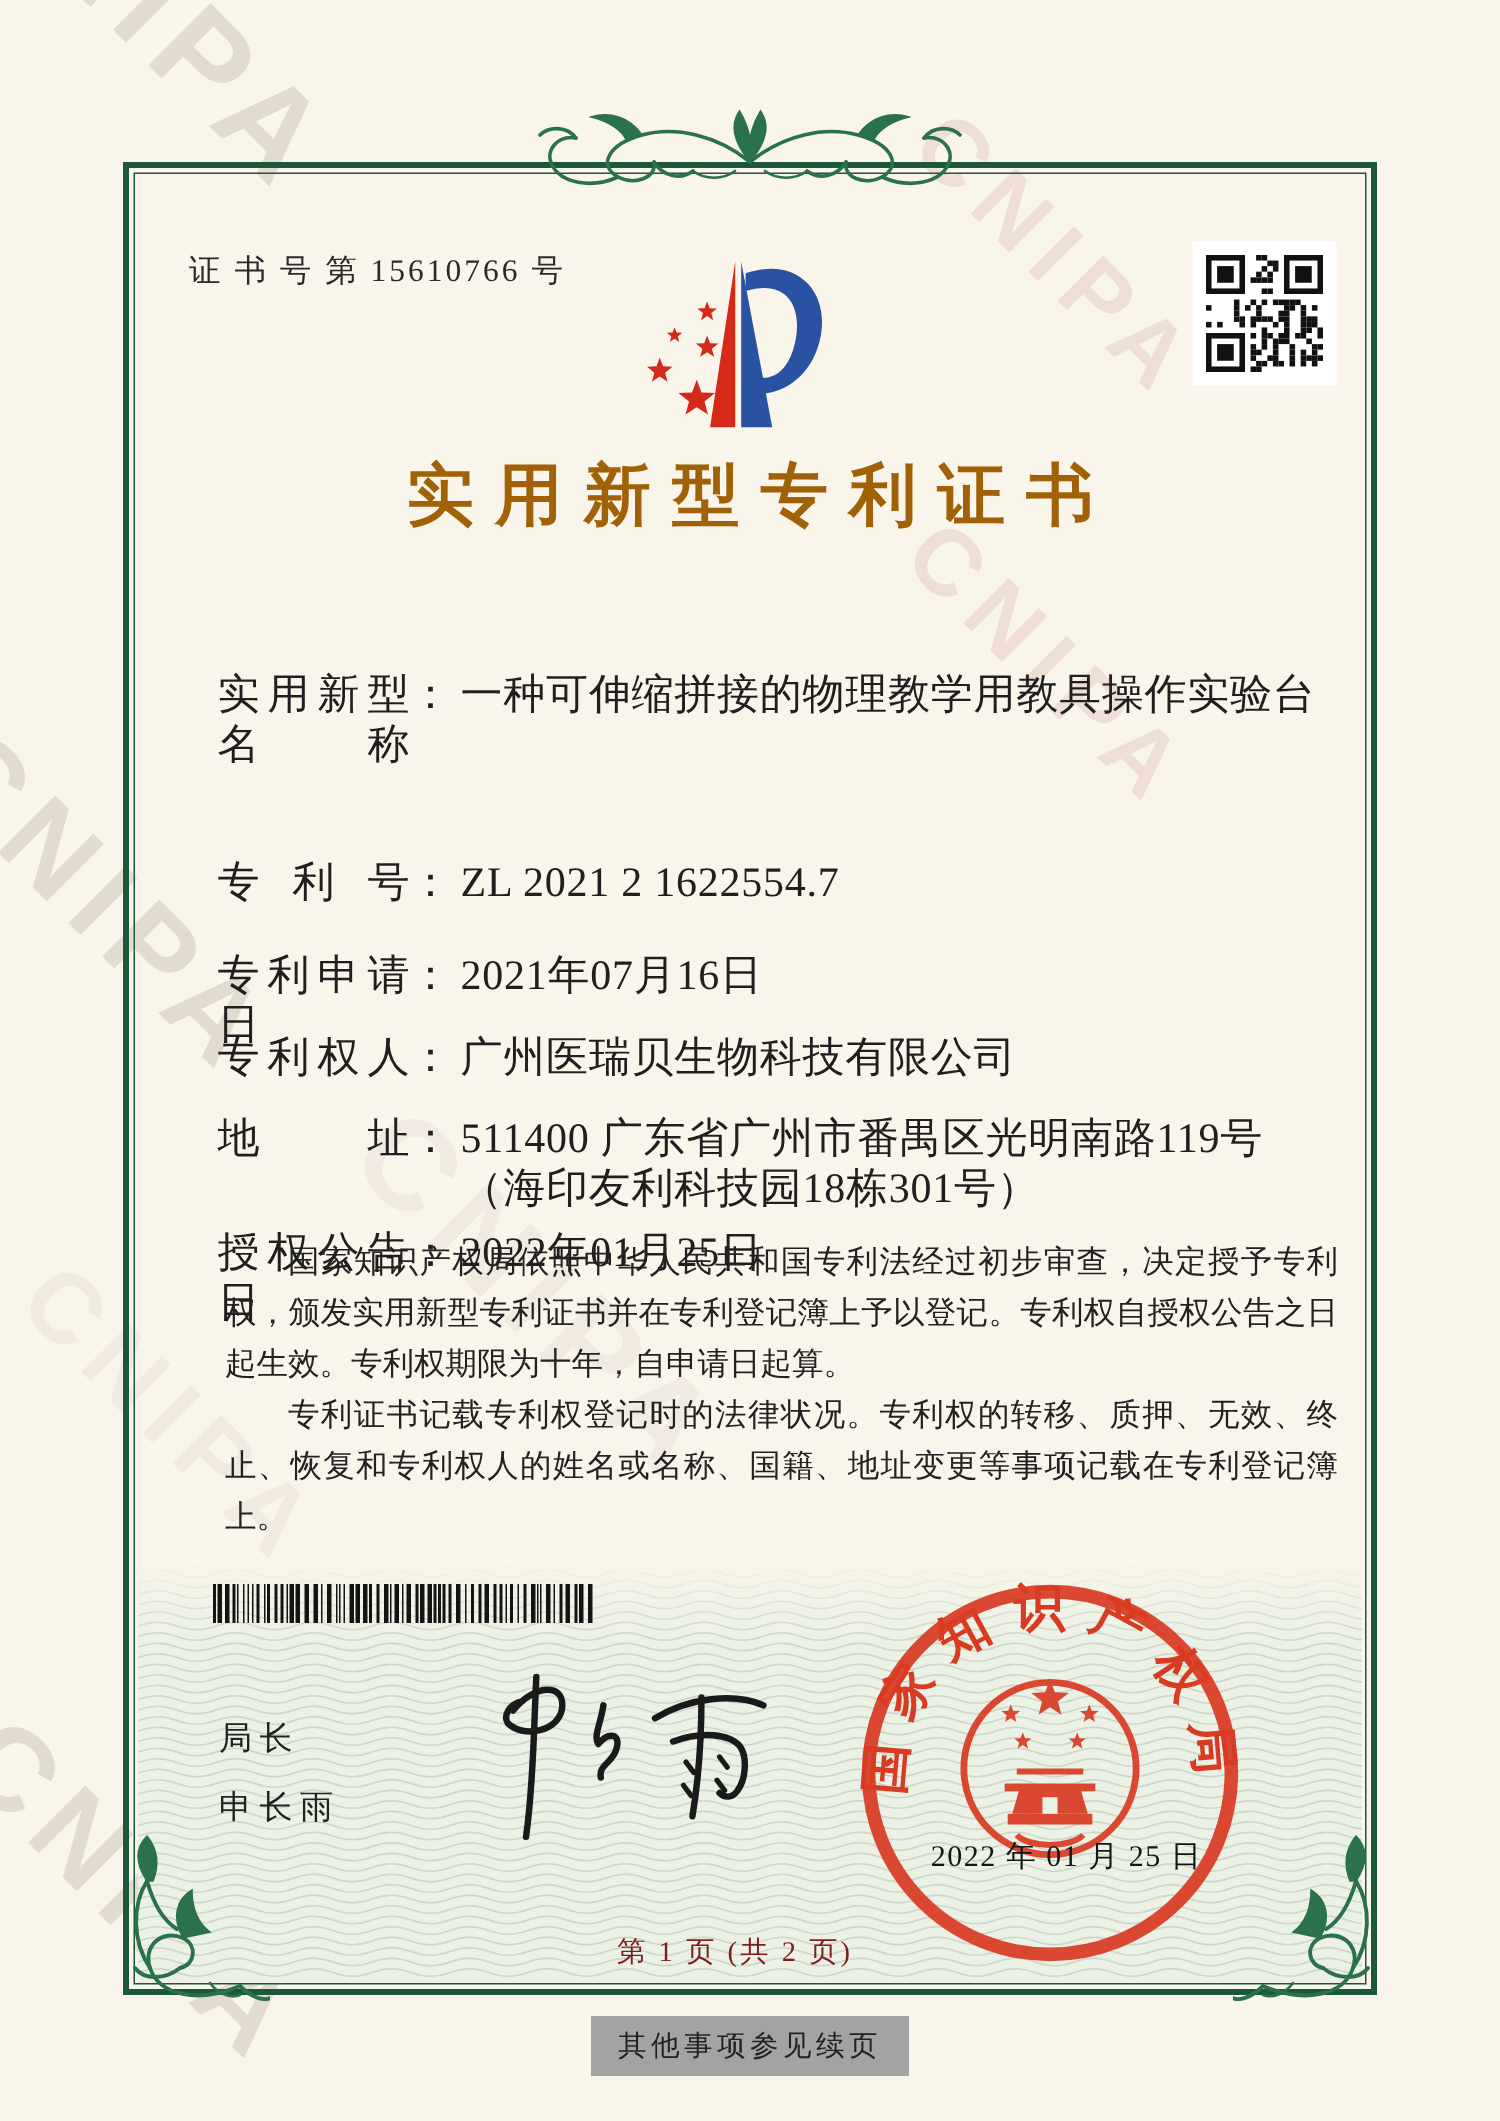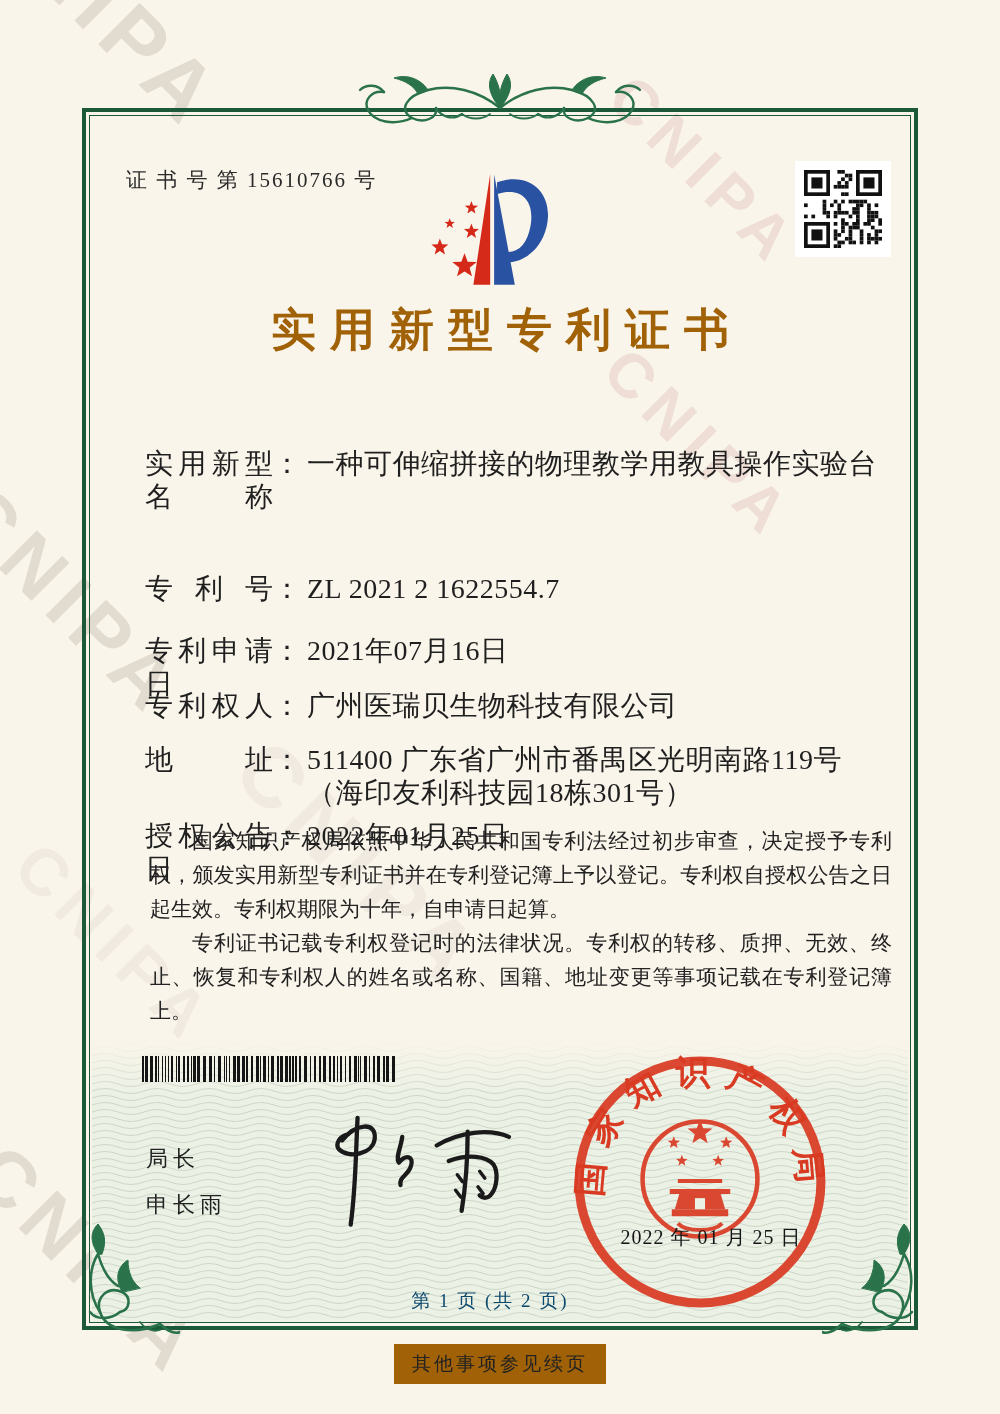--- a/index.html
+++ b/index.html
@@ -78,25 +78,25 @@
   .director-title{top:1144px;}
   .director-name{top:1190px;}
   .signature{position:absolute;left:318px;top:1104px;z-index:5;}
   .seal{position:absolute;left:568px;top:1050px;z-index:6;}
   .seal-date{
     position:absolute;left:616px;top:1224px;width:190px;z-index:7;
     text-align:center;font-size:20px;letter-spacing:1px;color:#151515;
   }
   .page-number{
     position:absolute;left:0;width:980px;top:1288px;z-index:5;
-    text-align:center;font-size:19px;letter-spacing:2px;color:#0c4a6e;
+    text-align:center;font-size:19px;letter-spacing:2px;color:#7f1d1d;
   }
   .cont-note{
     position:absolute;left:50%;top:1344px;transform:translateX(-50%);z-index:5;
-    background:#a16207;padding:7px 18px;font-size:19px;letter-spacing:3px;color:#222;
+    background:#a3a3a3;padding:7px 18px;font-size:19px;letter-spacing:3px;color:#222;
   }
 </style>
 </head>
 <body>
 
 <div class="page">
 
   <div class="wm wm-gray" style="left:-55px;top:-45px;font-size:85px;">CNIPA</div>
   <div class="wm wm-pink" style="left:585px;top:135px;font-size:62px;">CNIPA</div>
   <div class="wm wm-pink" style="left:580px;top:408px;font-size:62px;">CNIPA</div>

